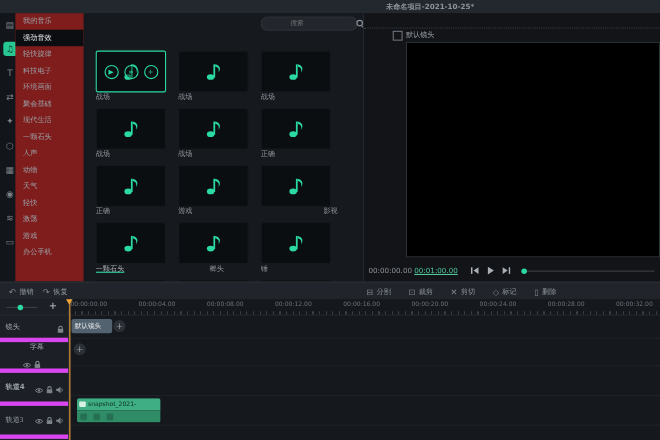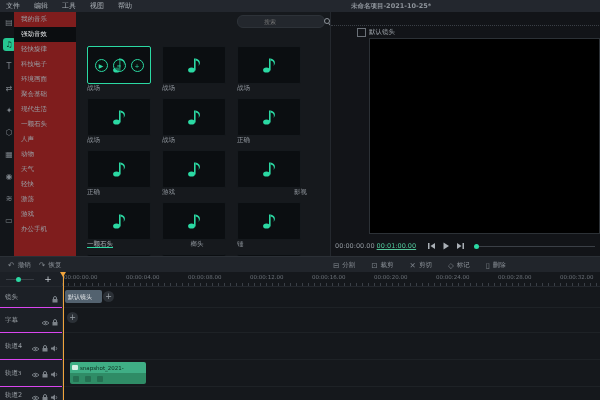--- a/index.html
+++ b/index.html
@@ -60,21 +60,21 @@
   .tool{display:flex;align-items:center;gap:3px;}
   .tool .g{font-size:7.5px;color:#7d838a;}
   
   .timeline{position:absolute;left:0;top:272px;width:600px;height:128px;background:#15181c;}
   .theader{position:absolute;left:0;top:0;width:62px;height:128px;background:#1c2026;border-right:1px solid #2a2e33;}
   .htop{position:relative;height:14px;border-bottom:1px solid #24282e;}
   .hslider{position:absolute;left:6px;top:7px;width:28px;height:1px;background:#3a3f46;}
   .hslider .knob{position:absolute;left:10px;top:-2px;width:5px;height:5px;border-radius:50%;background:#2bd9a3;}
   .hplus{position:absolute;right:8px;top:1px;width:12px;height:12px;color:#c6ccd2;font-size:9px;
          display:flex;align-items:center;justify-content:center;}
-  .trackhead{position:relative;border-bottom:1px solid #d946ef;display:flex;align-items:center;}
+  .trackhead{position:relative;border-bottom:4px solid #d946ef;display:flex;align-items:center;}
   .trackhead .tname{font-size:6.5px;color:#9aa0a6;padding-left:5px;flex:1;}
   .trackhead .ticons{display:flex;gap:3px;padding-right:4px;}
   .lanes{position:absolute;left:62px;top:0;width:538px;height:128px;}
   .ruler{position:relative;height:14px;border-bottom:1px solid #24282e;
          background:repeating-linear-gradient(90deg,#3a3f46 0 1px,transparent 1px 6px) left bottom/100% 3px no-repeat;}
   .rlabel{position:absolute;top:2px;font-size:5.5px;color:#6b7178;white-space:nowrap;}
   .lane{position:relative;border-bottom:1px solid #1e2226;}
   .clip-shot{position:absolute;left:3px;top:3px;width:34px;height:13px;background:#53626f;border-radius:2px;
              font-size:6px;color:#e8eaec;line-height:13px;padding-left:3px;white-space:nowrap;overflow:hidden;}
   .ghostplus{position:absolute;top:4px;width:11px;height:11px;border-radius:50%;background:#2b3036;color:#9aa0a6;
@@ -88,27 +88,20 @@
   .playhead{position:absolute;left:1px;top:0;width:1px;height:128px;background:#f0a43c;}
   .playhead::before{content:"";position:absolute;left:-3px;top:0;border:3.5px solid transparent;border-top:5px solid #f0a43c;}
   svg .st{fill:#aab0b6;}
 </style>
 </head>
 <body>
 
 <div id="app">
 
   <div class="menubar">
-    <div class="menus" id="menus">
-        <span class="menu-item">文件</span>
-        <span class="menu-item">编辑</span>
-        <span class="menu-item">工具</span>
-        <span class="menu-item">视图</span>
-        <span class="menu-item">帮助</span>
-      </div>
     <div class="title">未命名项目-2021-10-25*</div>
   </div>
 
   <div class="main">
     <div class="rail" id="rail">
         <div class="ric">▤</div>
         <div class="ric active">♫</div>
         <div class="ric">T</div>
         <div class="ric">⇄</div>
         <div class="ric">✦</div>
@@ -340,34 +333,34 @@
       <div id="trackheads">
           <div class="trackhead" style="height: 20px;">
             <span class="tname">镜头</span>
             <span class="ticons">
               <span><svg width="6" height="7" viewBox="0 0 6 7">
                   <rect x="0.5" y="3" width="5" height="3.5" fill="#7d838a"></rect>
                   <path d="M1.5 3 V2 a1.5 1.5 0 0 1 3 0 V3" fill="none" stroke="#7d838a" stroke-width="1"></path>
                 </svg></span>
             </span>
           </div>
-          <div class="trackhead" style="height: 24px;">
+          <div class="trackhead" style="height: 24px; flex-direction: column;">
             <span class="tname">字幕</span>
             <span class="ticons">
               <span><svg width="7" height="6" viewBox="0 0 8 6">
                   <path d="M0 3 Q4 -1 8 3 Q4 7 0 3Z" fill="none" stroke="#7d838a" stroke-width="1"></path>
                   <circle cx="4" cy="3" r="1.2" fill="#7d838a"></circle>
                 </svg></span>
               <span><svg width="6" height="7" viewBox="0 0 6 7">
                   <rect x="0.5" y="3" width="5" height="3.5" fill="#7d838a"></rect>
                   <path d="M1.5 3 V2 a1.5 1.5 0 0 1 3 0 V3" fill="none" stroke="#7d838a" stroke-width="1"></path>
                 </svg></span>
             </span>
           </div>
-          <div class="trackhead" style="height: 26px;">
+          <div class="trackhead" style="height: 26px; font-weight: bold;">
             <span class="tname">轨道4</span>
             <span class="ticons">
               <span><svg width="7" height="6" viewBox="0 0 8 6">
                   <path d="M0 3 Q4 -1 8 3 Q4 7 0 3Z" fill="none" stroke="#7d838a" stroke-width="1"></path>
                   <circle cx="4" cy="3" r="1.2" fill="#7d838a"></circle>
                 </svg></span>
               <span><svg width="6" height="7" viewBox="0 0 6 7">
                   <rect x="0.5" y="3" width="5" height="3.5" fill="#7d838a"></rect>
                   <path d="M1.5 3 V2 a1.5 1.5 0 0 1 3 0 V3" fill="none" stroke="#7d838a" stroke-width="1"></path>
                 </svg></span>

